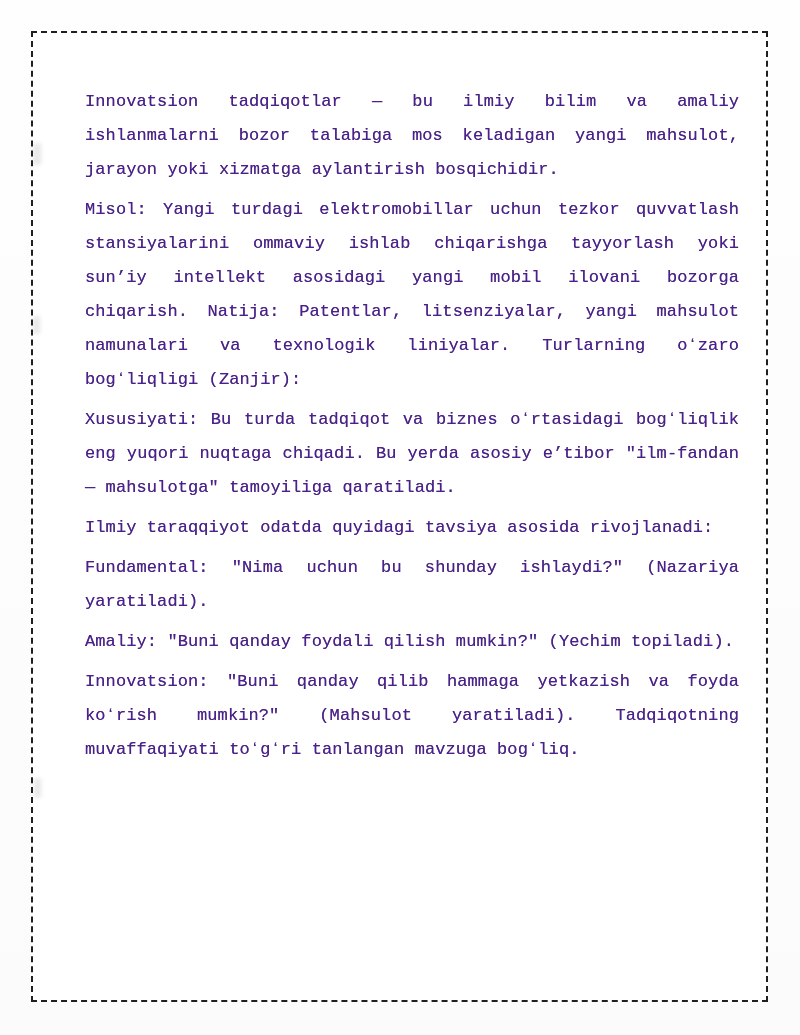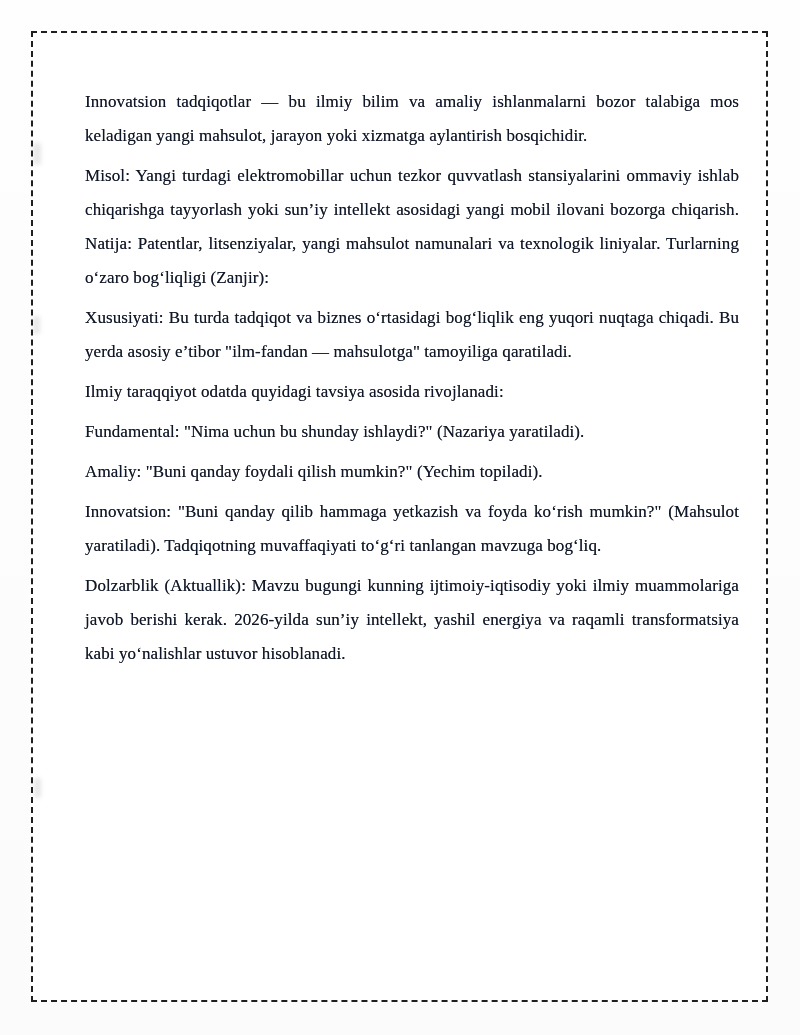--- a/index.html
+++ b/index.html
@@ -24,24 +24,24 @@
     height: 971px;
     box-sizing: border-box;
     border: 2px dashed #1f1f1f;
     background: #ffffff;
   }
   .content {
     box-sizing: border-box;
     width: 100%;
     height: 100%;
     padding: 52px 27px 20px 52px;
-    font-family: Liberation Serif, serif;
+    font-family: Liberation Mono, monospace;
     font-size: 17px;
     line-height: 34px;
-    color: #0f172a;
+    color: #4c1d95;
     text-align: justify;
     text-shadow: 0 0 0.5px rgba(20,20,20,0.65);
     letter-spacing: 0.1px;
   }
   .content p {
     margin: 0 0 6px 0;
   }
   .smudge {
     position: absolute;
     background: rgba(120,120,120,0.18);
@@ -58,19 +58,18 @@
 <div class="scan-wrap">
   <div class="page-border">
     <div class="content">
       <p>Innovatsion tadqiqotlar — bu ilmiy bilim va amaliy ishlanmalarni bozor talabiga mos keladigan yangi mahsulot, jarayon yoki xizmatga aylantirish bosqichidir.</p>
       <p>Misol: Yangi turdagi elektromobillar uchun tezkor quvvatlash stansiyalarini ommaviy ishlab chiqarishga tayyorlash yoki sun’iy intellekt asosidagi yangi mobil ilovani bozorga chiqarish. Natija: Patentlar, litsenziyalar, yangi mahsulot namunalari va texnologik liniyalar. Turlarning oʻzaro bogʻliqligi (Zanjir):</p>
       <p>Xususiyati: Bu turda tadqiqot va biznes oʻrtasidagi bogʻliqlik eng yuqori nuqtaga chiqadi. Bu yerda asosiy e’tibor "ilm-fandan — mahsulotga" tamoyiliga qaratiladi.</p>
       <p>Ilmiy taraqqiyot odatda quyidagi tavsiya asosida rivojlanadi:</p>
       <p>Fundamental: "Nima uchun bu shunday ishlaydi?" (Nazariya yaratiladi).</p>
       <p>Amaliy: "Buni qanday foydali qilish mumkin?" (Yechim topiladi).</p>
       <p>Innovatsion: "Buni qanday qilib hammaga yetkazish va foyda koʻrish mumkin?" (Mahsulot yaratiladi).  Tadqiqotning muvaffaqiyati toʻgʻri tanlangan mavzuga bogʻliq.</p>
-      <p>Dolzarblik (Aktuallik): Mavzu bugungi kunning ijtimoiy-iqtisodiy yoki ilmiy muammolariga javob berishi kerak. 2026-yilda sun’iy intellekt, yashil energiya va raqamli transformatsiya kabi yoʻnalishlar ustuvor hisoblanadi.</p>
     </div>
   </div>
   <div class="smudge s1"></div>
   <div class="smudge s2"></div>
   <div class="smudge s3"></div>
 </div>
 
 </body></html>

